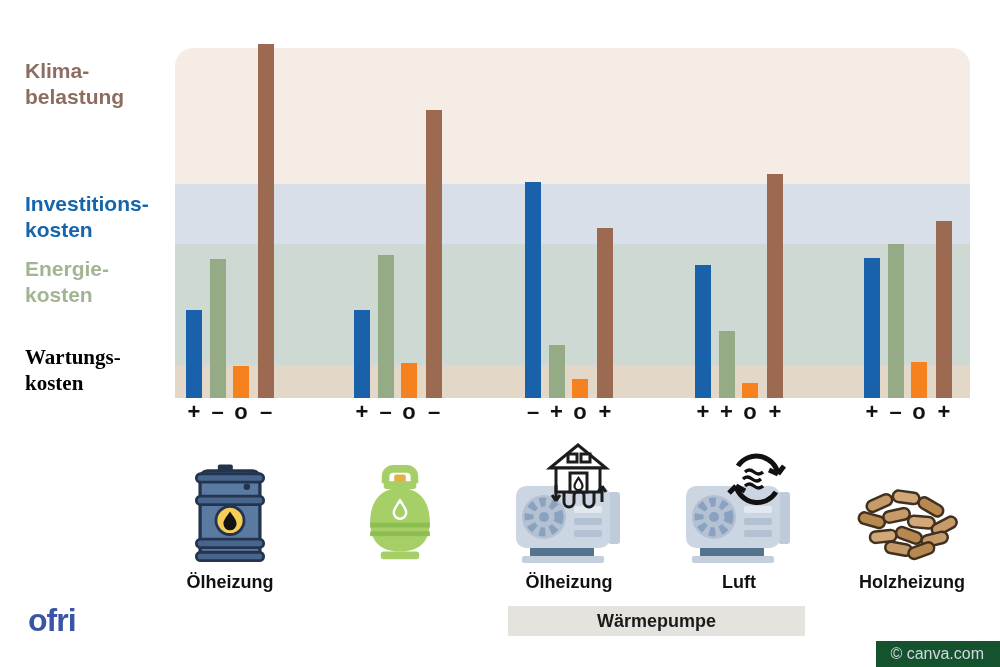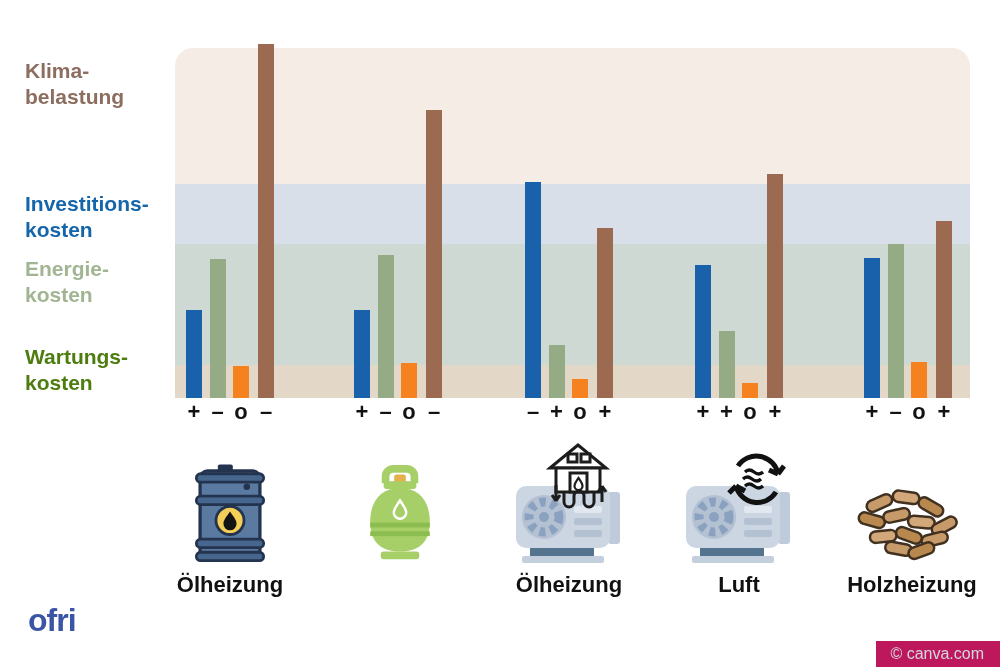--- a/index.html
+++ b/index.html
@@ -30,53 +30,53 @@
     position:absolute;top:398px;height:28px;line-height:28px;
     font-size:22px;font-weight:700;color:#121212;transform:translateX(-50%);
   }
   
   .icon-col{
     position:absolute;top:440px;height:124px;width:150px;
     display:flex;align-items:flex-end;justify-content:center;
   }
   .cat-label{
     position:absolute;top:572px;width:170px;text-align:center;
-    font-size:22px;font-weight:700;color:#111;transform:translateX(-50%);
+    font-size:18px;font-weight:700;color:#111;transform:translateX(-50%);
   }
   .wp-box{
     position:absolute;left:508px;top:606px;width:297px;height:30px;
     text-align:center;line-height:30px;font-size:18px;font-weight:700;color:#1a1a1a;
   }
   .logo{
     position:absolute;left:28px;top:602px;
     font-size:32px;font-weight:800;letter-spacing:-1px;
   }
   .credit{
     position:absolute;right:0;bottom:0;height:26px;line-height:25px;
-    padding:0 16px 0 14px;background:#be185d;color:#d3d8e0;font-size:16px;
+    padding:0 16px 0 14px;background:#14532d;color:#d3d8e0;font-size:16px;
   }
 </style>
 </head>
 <body>
 
 <div class="canvas">
 
   <div class="axis-label klima" style="color: rgb(140, 109, 95);">
     <div>Klima-</div>
     <div>belastung</div>
   </div>
   <div class="axis-label invest" style="color: rgb(21, 101, 171);">
     <div>Investitions-</div>
     <div>kosten</div>
   </div>
   <div class="axis-label energie" style="color: rgb(162, 181, 147);">
     <div>Energie-</div>
     <div>kosten</div>
   </div>
-  <div class="axis-label wartung" style="color: #4d7c0f;">
+  <div class="axis-label wartung" style="color: #000000; font-family: Liberation Serif, serif;">
     <div>Wartungs-</div>
     <div>kosten</div>
   </div>
 
   <div class="plot">
     <div class="band b-klima" style="background: rgb(246, 236, 230);"></div>
     <div class="band b-invest" style="background: rgb(217, 223, 232);"></div>
     <div class="band b-energie" style="background: rgb(205, 217, 210);"></div>
     <div class="band b-wartung" style="background: rgb(227, 215, 200);"></div>
   </div>
@@ -240,17 +240,18 @@
           </g>
       </g>
     </svg>
   </div>
 
   <div class="cat-label" style="left:230px;">Ölheizung</div>
   <div class="cat-label" style="left:569px;">Ölheizung</div>
   <div class="cat-label" style="left:739px;">Luft</div>
   <div class="cat-label" style="left:912px;text-align:center;">Holzheizung</div>
 
+  <div class="wp-box" style="background: rgb(229, 227, 222);">Wärmepumpe</div>
 
   <div class="logo" style="color: rgb(58, 85, 165);">ofri</div>
   <div class="credit">© canva.com</div>
 
 </div>
 
 </body></html>

